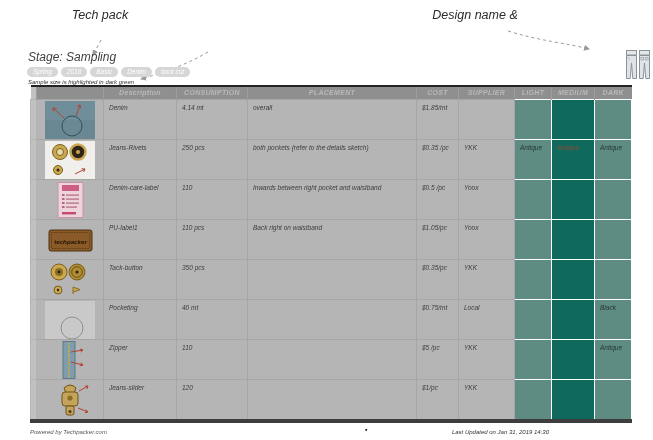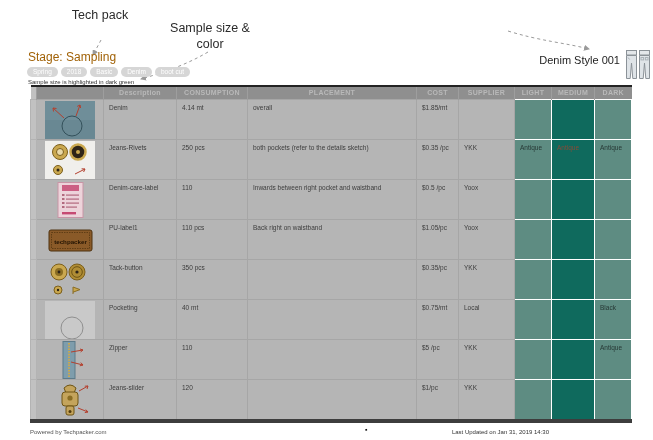--- a/index.html
+++ b/index.html
@@ -2,32 +2,32 @@
 <html style="--header-bg: #8f8f8f; --row-bg: #b5b5b5; --swatch-light: #5E8C82; --swatch-medium: #0F6A5D; --medium-text: #8a4a38;"><head>
 <meta charset="utf-8">
 <style>
   * { margin:0; padding:0; box-sizing:border-box; }
   html,body { background:#ffffff; }
   body {
     width:653px; height:440px;
     font-family:"Liberation Sans", sans-serif;
     position:relative; overflow:hidden;
   }
-  .page { position:relative; width:571px; height:440px; background:#fff; }
+  .page { position:relative; width:571px; height:440px; background:#fff;font-style:italic; }
 
   
   .ann { position:absolute; font-size:12.5px; color:#2b2b2b; text-align:center; line-height:1.25; }
   .ann-tpv { left:52px;  top:8px;  width:96px; }
   .ann-ssc { left:150px; top:21px; width:120px; }
   .ann-dna { left:400px; top:8px;  width:150px; }
   .arrows { position:absolute; left:0; top:0; width:653px; height:100px; pointer-events:none; }
   .dash { stroke:#9a9a9a; stroke-width:1; fill:none; stroke-dasharray:3,3; }
 
   
-  .stage { position:absolute; left:28px; top:50px; font-size:12px; color:#a16207; }
+  .stage { position:absolute; left:28px; top:50px; font-size:12px; color:#404040; }
   .tags  { position:absolute; left:27px; top:66.5px; display:flex; gap:3px; }
   .pill  { background:#d6d6d6; color:#ffffff; font-size:6.5px; line-height:10px; padding:0 6px; border-radius:6px; white-space:nowrap; }
   .note  { position:absolute; left:28px; top:79px; font-size:6px; color:#333333; }
 
   
   .design-name { position:absolute; left:500px; top:54px; width:120px; text-align:right; font-size:11px; color:#1d1d1d; }
   .jeans { position:absolute; left:626px; top:50px; display:flex; gap:2px; }
 
   
   .bom { position:absolute; left:30px; top:85px; width:601px;
@@ -63,38 +63,34 @@
       </marker>
     </defs>
     <path class="dash" d="M101,40 L93,55" marker-end="url(#ah)"></path>
     <path class="dash" d="M208,52 C186,65 162,73 141,79" marker-end="url(#ah)"></path>
     <path class="dash" d="M508,31 C540,41 566,43 589,49" marker-end="url(#ah)"></path>
   </svg>
 
   <div class="ann ann-tpv">
     <div>Tech pack</div>
   </div>
-  <div class="ann ann-ssc">
-    <div>Sample size &amp;</div>
-    <div>color</div>
-  </div>
   <div class="ann ann-dna">
+    <div>Design name &amp;</div>
   </div>
 
   <div class="stage">Stage: Sampling</div>
   <div class="tags">
       <span class="pill">Spring</span>
       <span class="pill">2018</span>
       <span class="pill">Basic</span>
       <span class="pill">Denim</span>
       <span class="pill">boot cut</span>
     </div>
   <div class="note">Sample size is highlighted in dark green</div>
 
-  <div class="design-name">Denim Style 001</div>
   <div class="jeans">
     <svg width="11" height="29" viewBox="0 0 11 29">
       <rect x="0.5" y="0.5" width="10" height="4.5" fill="#e3e7ea" stroke="#8b9298"></rect>
       <path d="M0.5,5.5 L10.5,5.5 L10.5,28.5 L6.8,28.5 L5.5,13 L4.2,28.5 L0.5,28.5 Z" fill="#dfe4e8" stroke="#8b9298"></path>
       <line x1="2" y1="7.5" x2="3.6" y2="9.5" stroke="#aab2b8"></line>
     </svg>
     <svg width="11" height="29" viewBox="0 0 11 29">
       <rect x="0.5" y="0.5" width="10" height="4.5" fill="#e3e7ea" stroke="#8b9298"></rect>
       <path d="M0.5,5.5 L10.5,5.5 L10.5,28.5 L6.8,28.5 L5.5,13 L4.2,28.5 L0.5,28.5 Z" fill="#dfe4e8" stroke="#8b9298"></path>
       <rect x="2" y="7.5" width="2.6" height="2.4" fill="none" stroke="#aab2b8"></rect>

